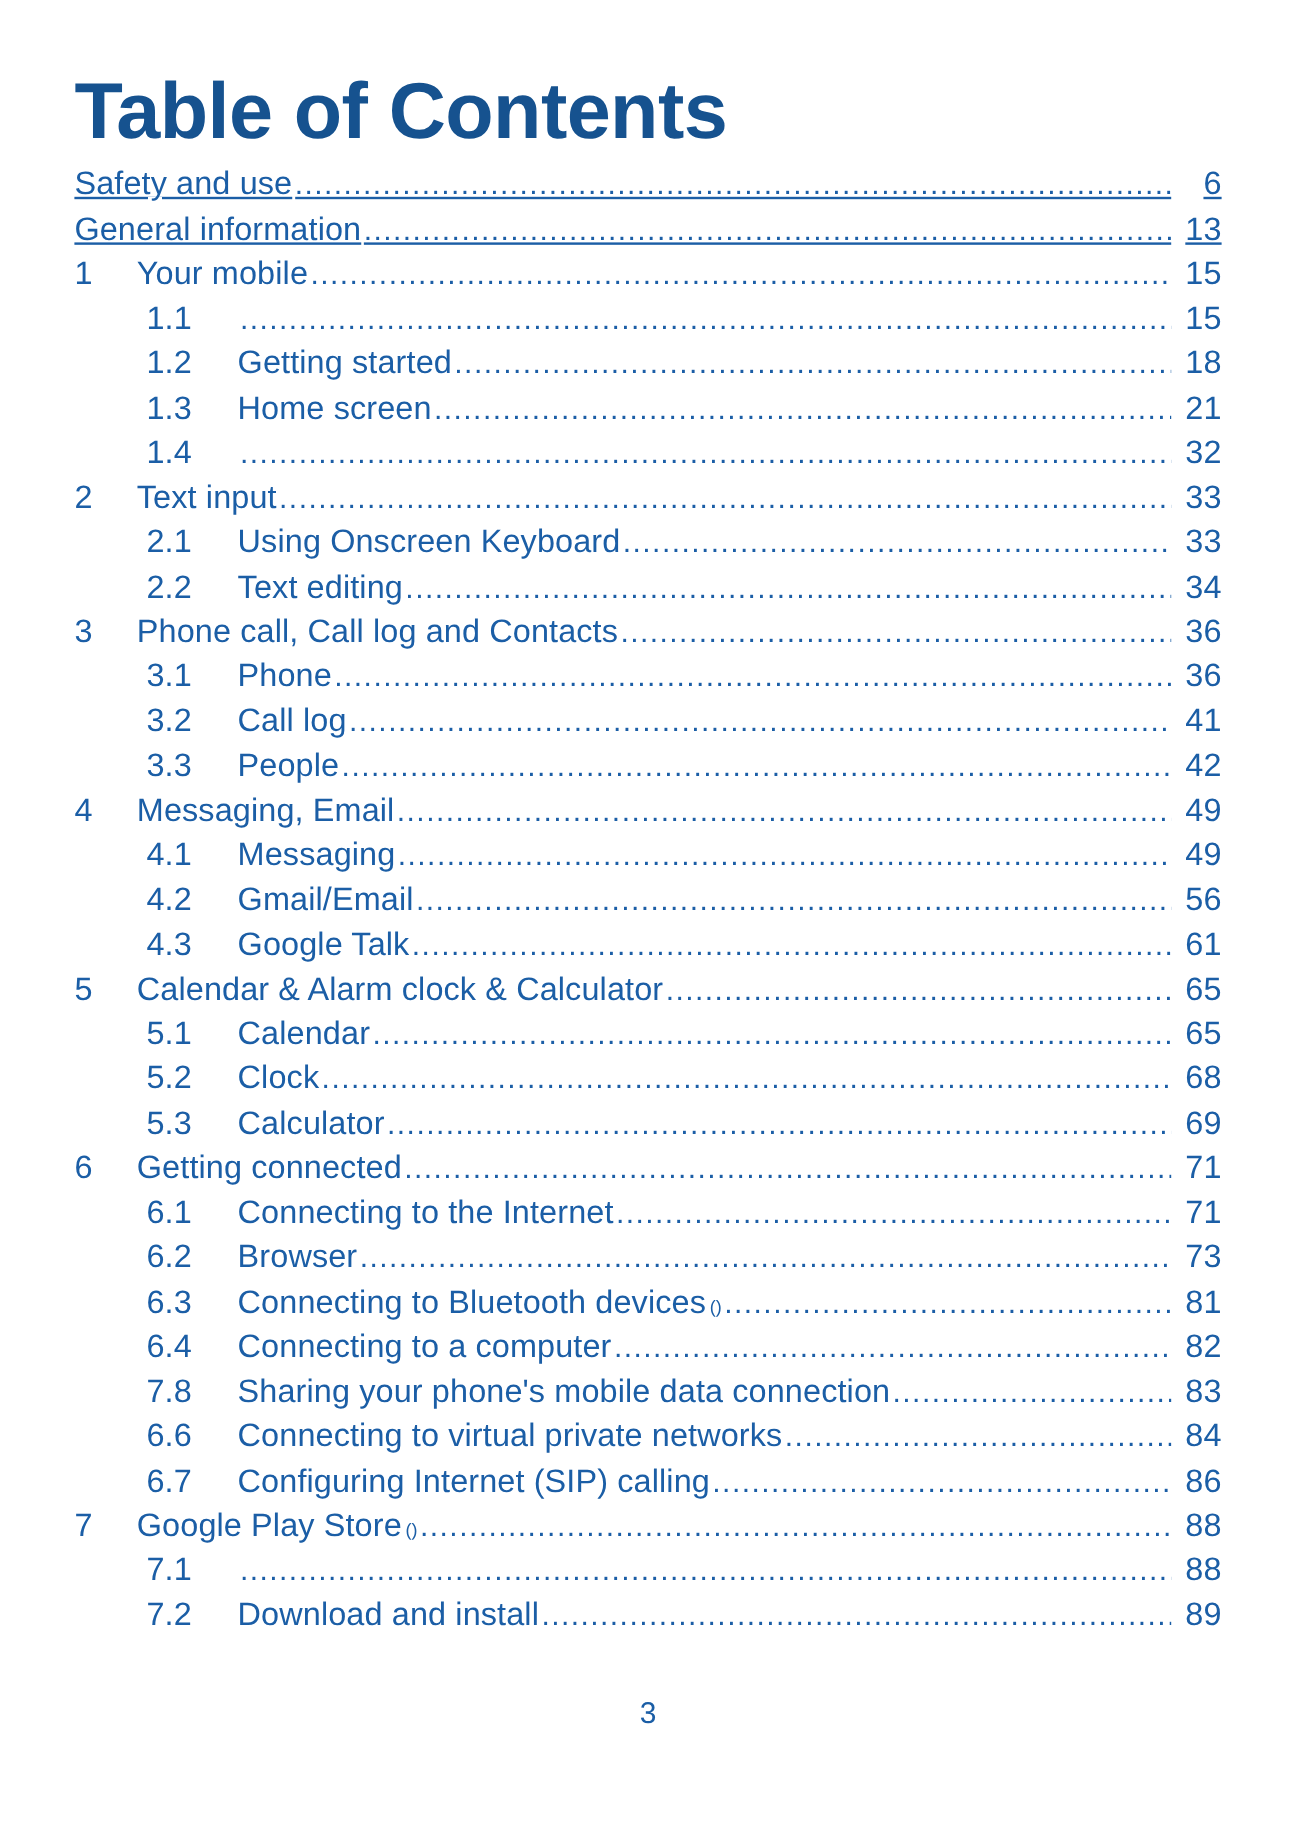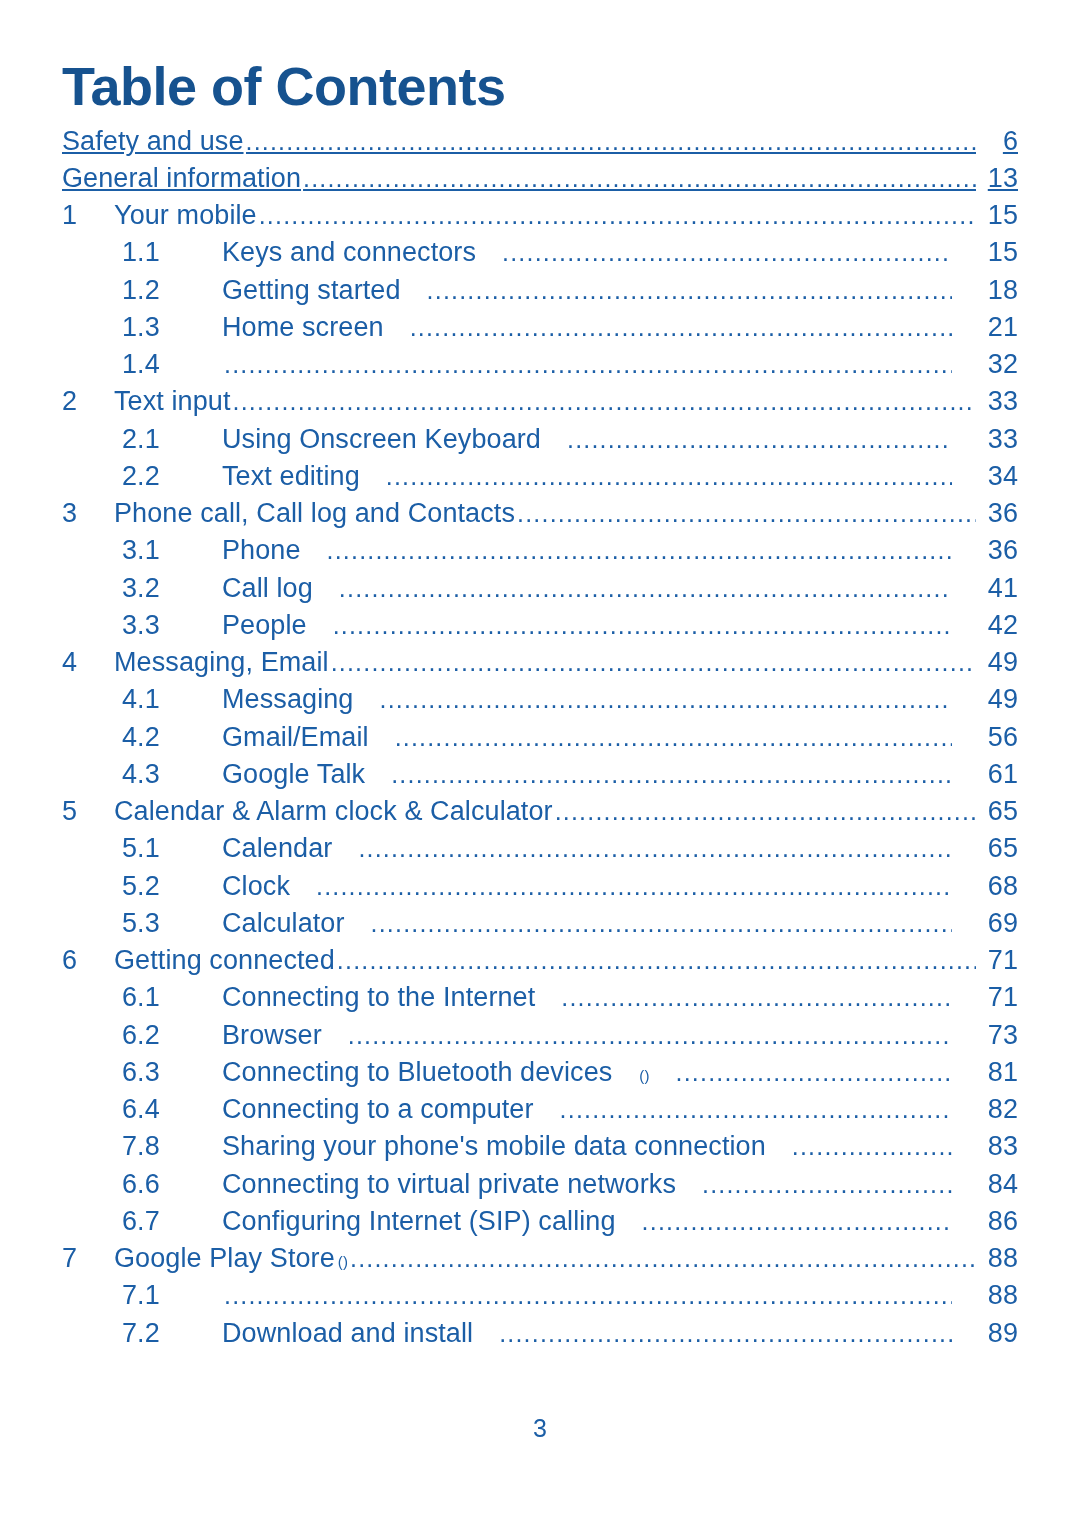--- a/index.html
+++ b/index.html
@@ -14,21 +14,21 @@
     color: #1b5ea6;
   }
   .page {
     position: relative;
     width: 1080px;
     height: 1535px;
     box-sizing: border-box;
     padding: 50px 62px 0 62px;
   }
   .doc-title {
-    font-size: 54px;
+    font-size: 66px;
     font-weight: bold;
     color: #16528f;
     letter-spacing: -0.5px;
     margin: 8px 0 8px 0;
     line-height: 1.05;
   }
   .toc {
     margin-top: 6px;
   }
   .toc-row {
@@ -47,21 +47,20 @@
   
   .lvl1 > .num {
     width: 52px;
   }
   .lvl1 {
     padding-left: 0px;
   }
   
   .lvl2 {
     padding-left: 60px;
-    gap: 24px;
   }
   .lvl2 > .num {
     width: 76px;
   }
   .lvl0 {
     padding-left: 0px;
     text-decoration: underline;
   }
   .label {
     flex: 0 0 auto;
@@ -114,21 +113,20 @@
         <span class="pg">13</span>
       </div>
       <div class="toc-row lvl1">
         <span class="num">1</span>
         <span class="label">Your mobile</span>
         <span class="dots">........................................................................................................................................................................................................</span>
         <span class="pg">15</span>
       </div>
       <div class="toc-row lvl2">
         <span class="num">1.1</span>
-        <span class="label">Keys and connectors</span>
         <span class="dots">........................................................................................................................................................................................................</span>
         <span class="pg">15</span>
       </div>
       <div class="toc-row lvl2">
         <span class="num">1.2</span>
         <span class="label">Getting started</span>
         <span class="dots">........................................................................................................................................................................................................</span>
         <span class="pg">18</span>
       </div>
       <div class="toc-row lvl2">

